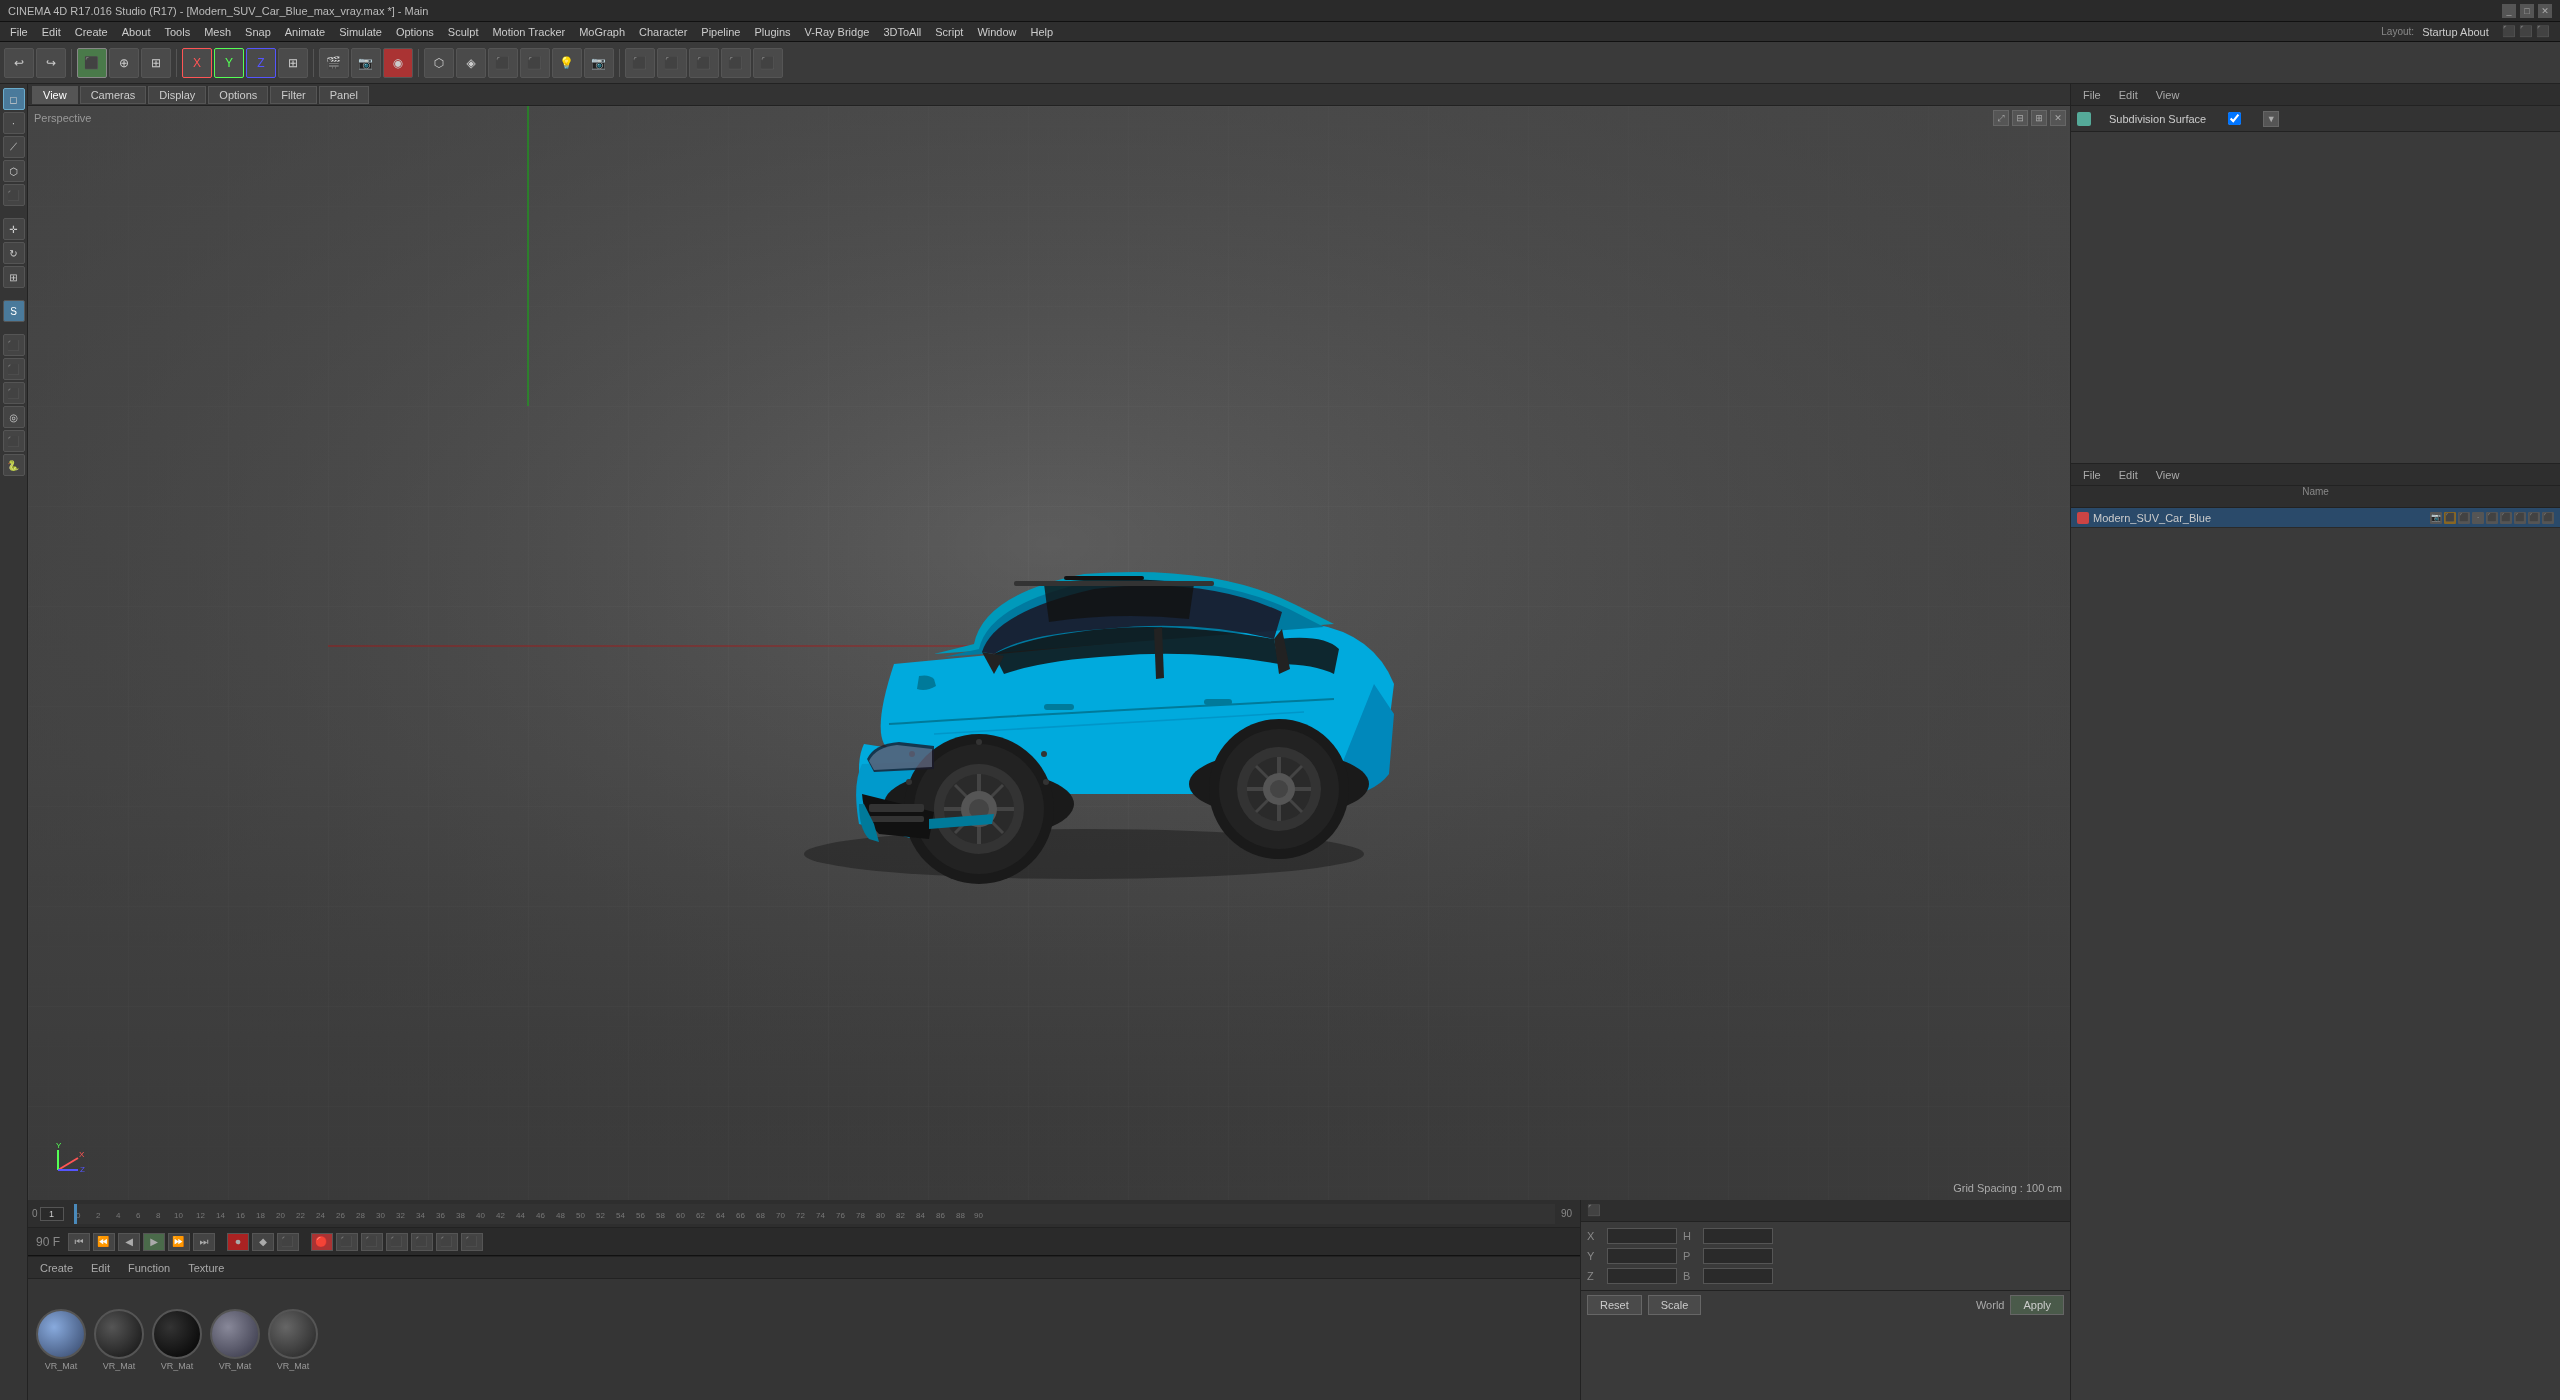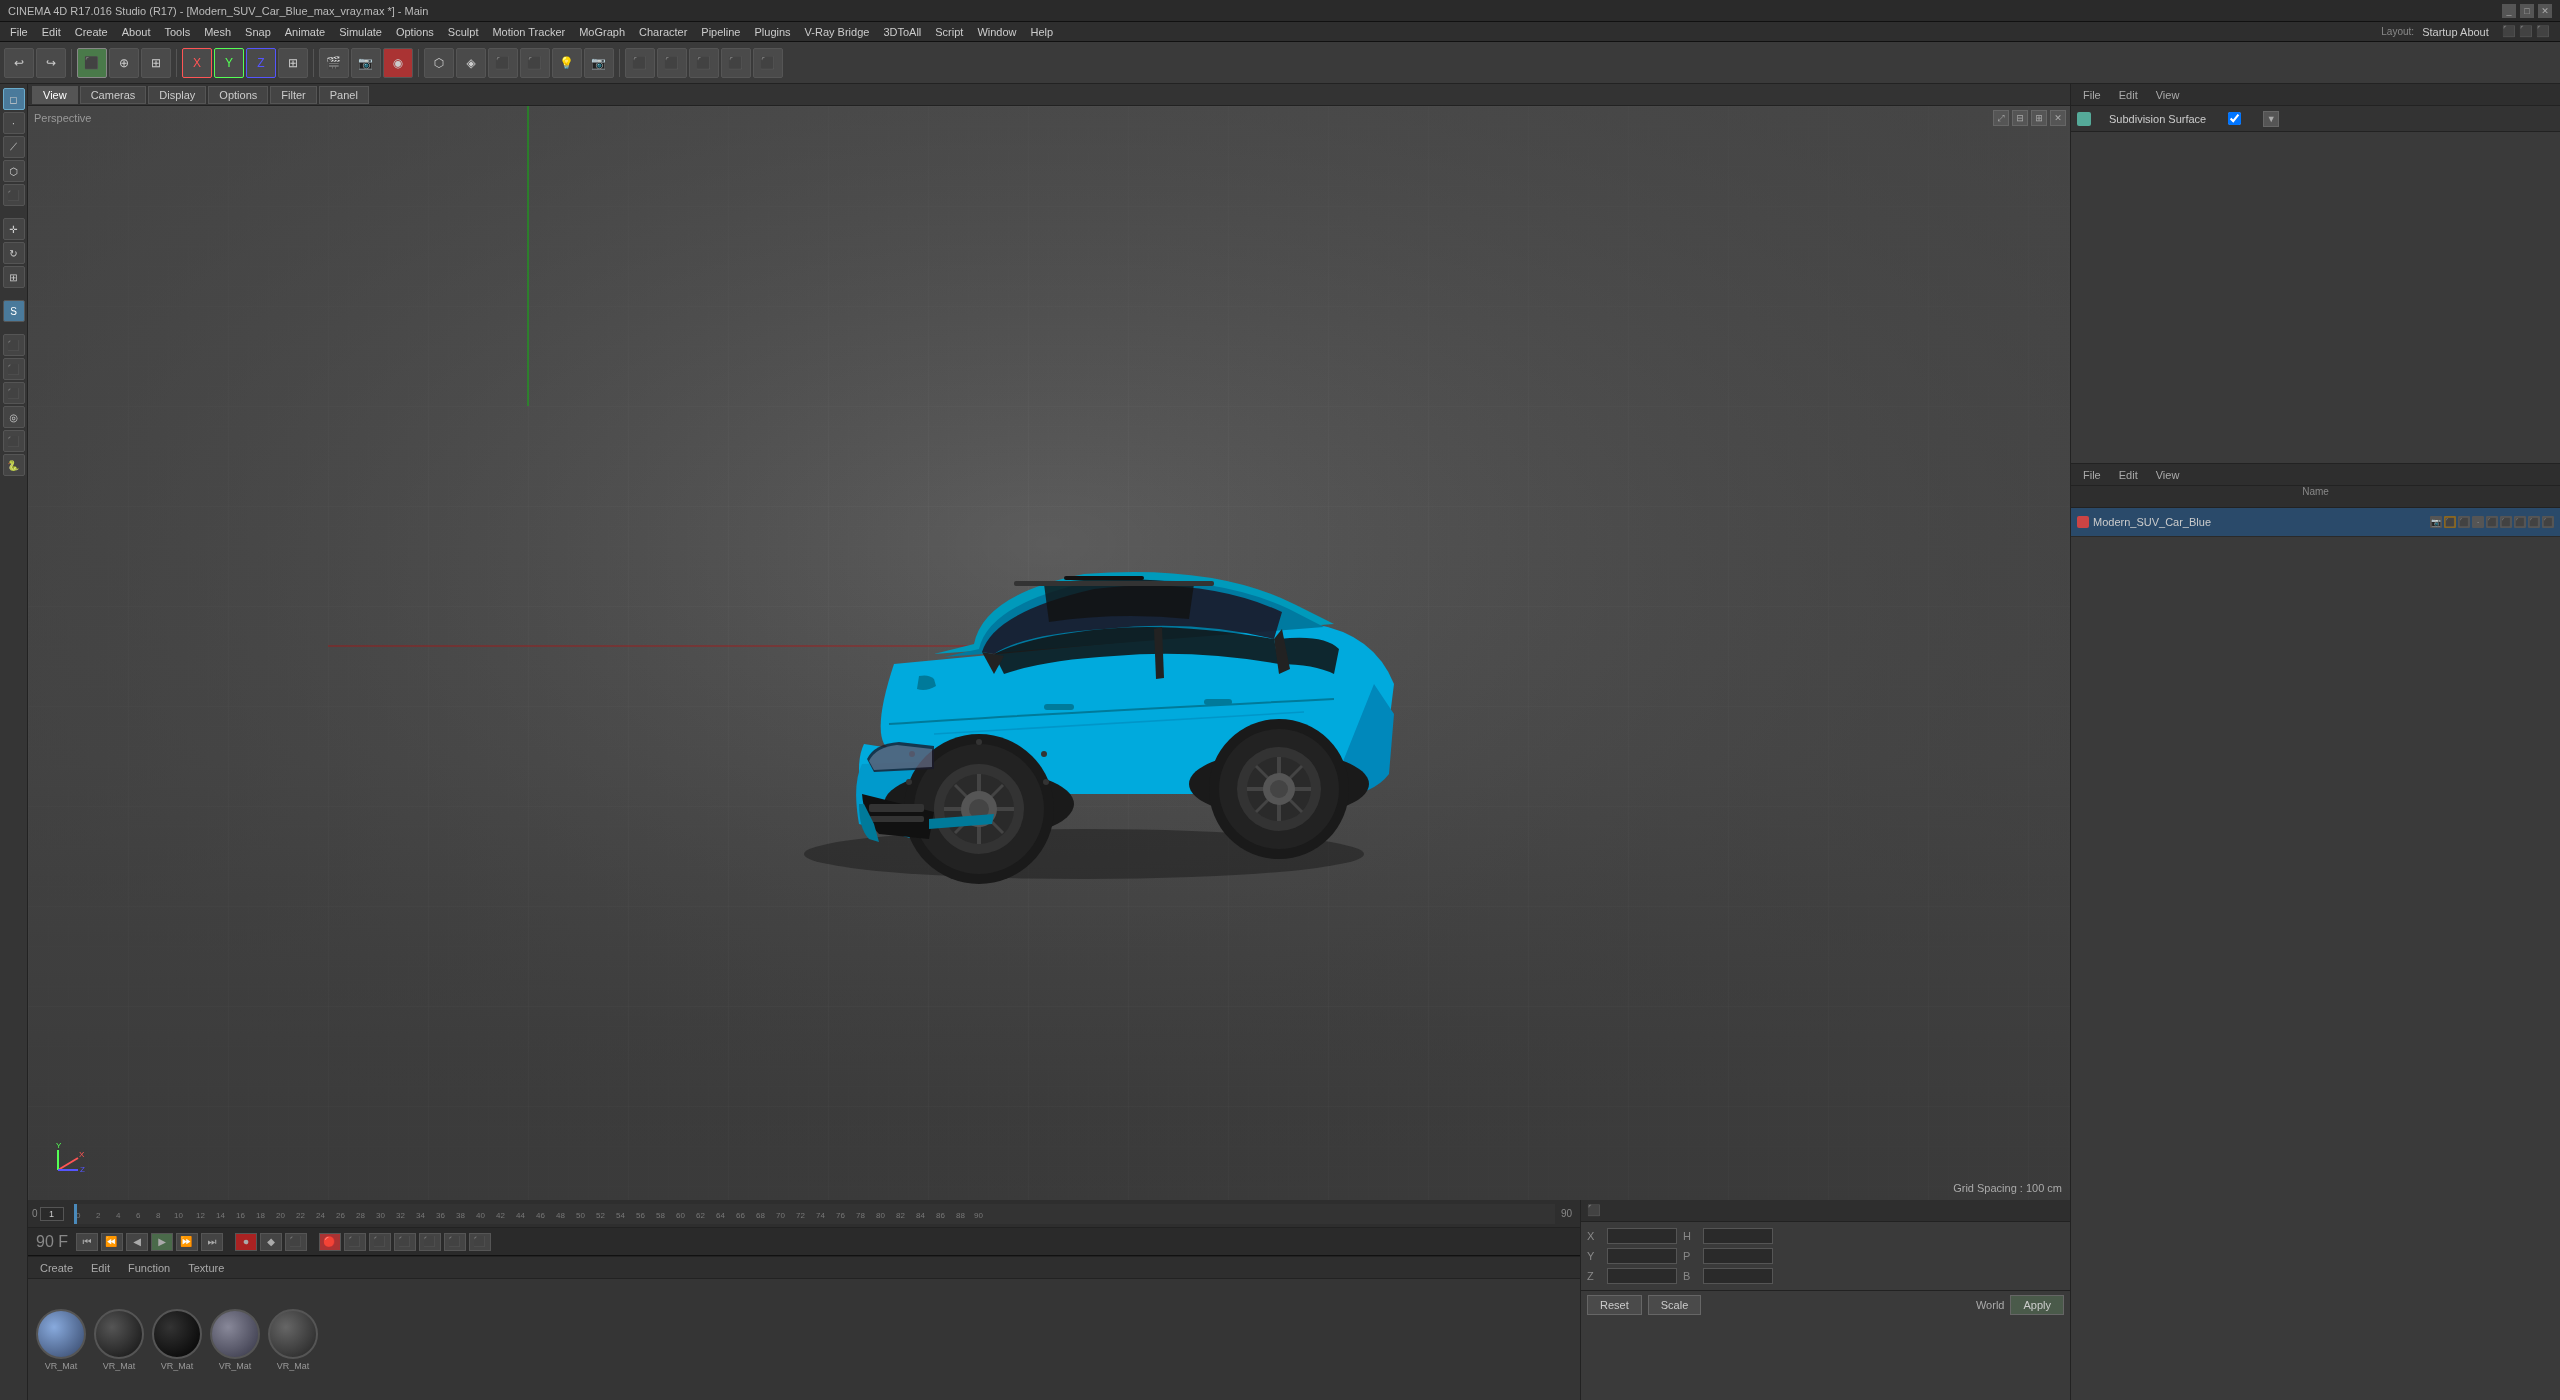--- a/index.html
+++ b/index.html
@@ -284,21 +284,21 @@
       font-size: 10px;
       color: #888;
       flex-direction: column;
     }
     #obj-list {
       flex: 1;
       background: #3a3a3a;
       overflow-y: auto;
     }
     .obj-row {
-      height: 29px;
+      height: 20px;
       display: flex;
       align-items: center;
       padding: 0 6px;
       gap: 4px;
       border-bottom: 1px solid #2a2a2a;
       cursor: pointer;
     }
     .obj-row.selected { background: #2a4a6a; }
     .obj-icon {
       width: 12px; height: 12px;
@@ -778,21 +778,21 @@
                 <text x="862" y="14">86</text>
                 <text x="882" y="14">88</text>
                 <text x="900" y="14">90</text>
               </g>
             </svg>
           </div>
           <span style="color:#888; font-size:10px; margin: 0 4px; flex-shrink:0;">90</span>
         </div>
 
         <div id="transport">
-          <span style="color:#888; font-size:16px; margin-right:4px;">90 F</span>
+          <span style="color:#888; font-size:12px; margin-right:4px;">90 F</span>
           <div style="display:flex; gap:3px; align-items:center;">
             <button class="transport-btn">⏮</button>
             <button class="transport-btn">⏪</button>
             <button class="transport-btn">◀</button>
             <button class="transport-btn" style="background:#4a6a4a;">▶</button>
             <button class="transport-btn">⏩</button>
             <button class="transport-btn">⏭</button>
           </div>
           <div style="margin-left:8px; display:flex; gap:3px;">
             <button class="transport-btn" style="background:#aa2222;">⏺</button>

